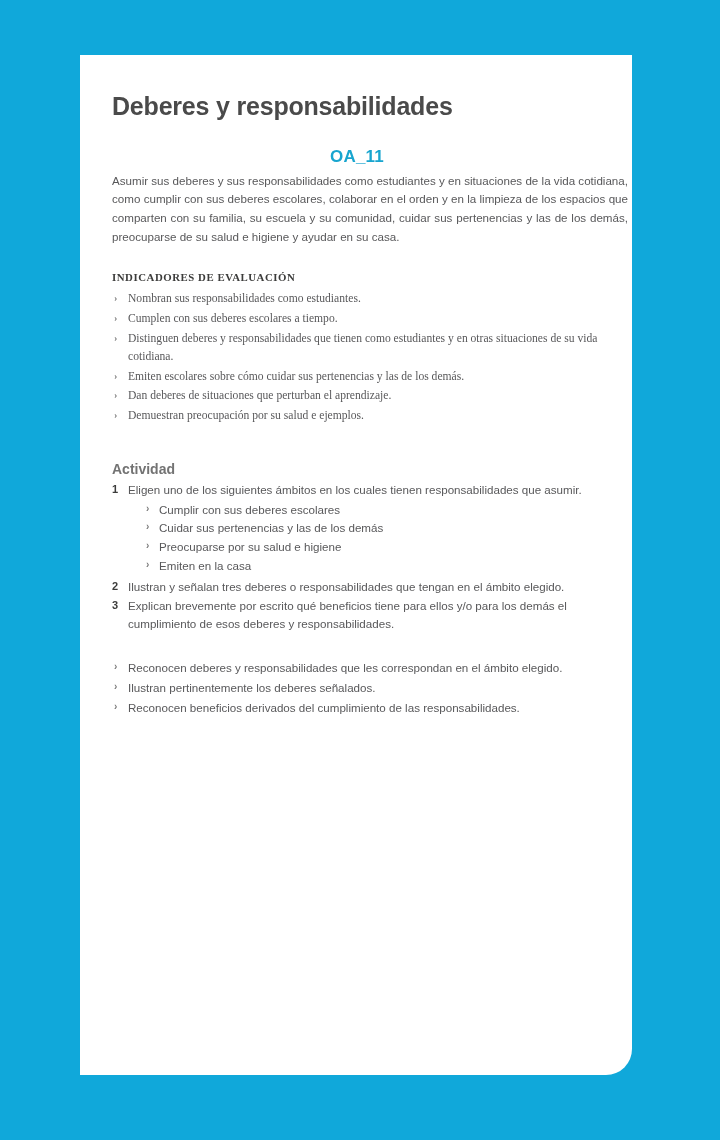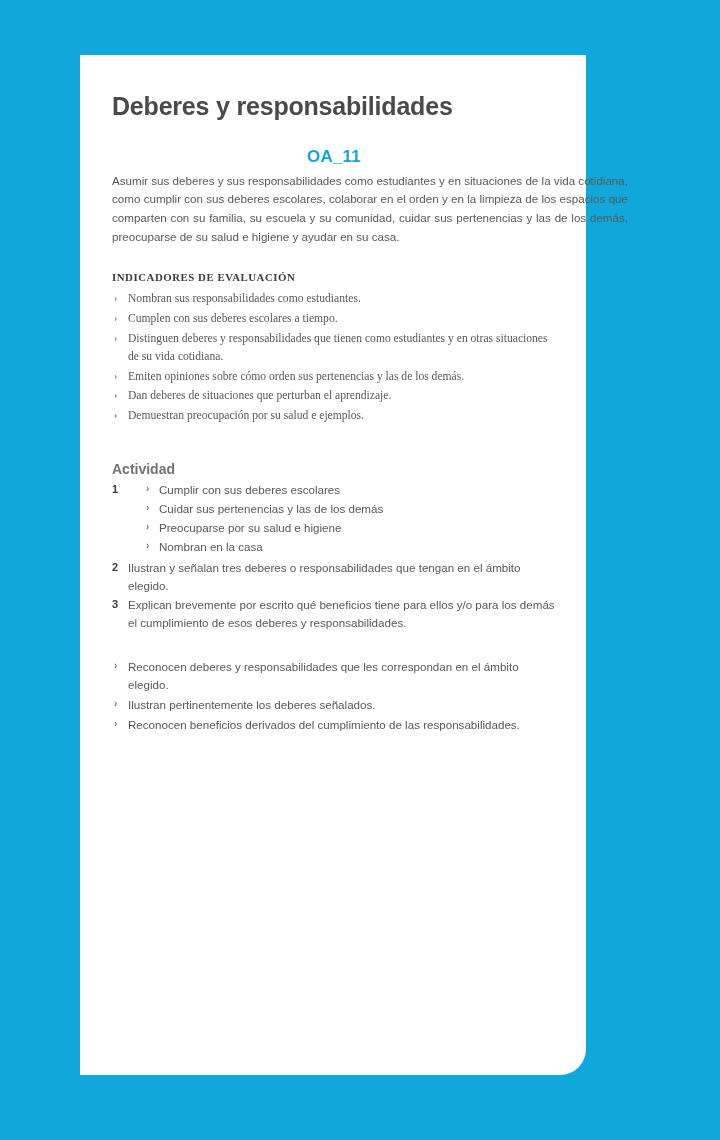--- a/index.html
+++ b/index.html
@@ -11,21 +11,21 @@
     height: 1140px;
     background: #10a8da;
     font-family: "Liberation Sans", sans-serif;
     overflow: hidden;
   }
 
   .page-sheet {
     position: absolute;
     left: 80px;
     top: 55px;
-    width: 506px;
+    width: 552px;
     height: 1020px;
     background: #ffffff;
     border-bottom-right-radius: 26px;
     box-sizing: border-box;
     padding: 38px 30px 0 32px;
   }
 
   .page-title {
     font-size: 25px;
     font-weight: bold;
@@ -157,34 +157,34 @@
 
   <h2 class="oa-code">OA_11</h2>
   <p class="oa-text">Asumir sus deberes y sus responsabilidades como estudiantes y en situaciones de la vida cotidiana, como cumplir con sus deberes escolares, colaborar en el orden y en la limpieza de los espacios que comparten con su familia, su escuela y su comunidad, cuidar sus pertenencias y las de los demás, preocuparse de su salud e higiene y ayudar en su casa.</p>
 
   <div class="indicators-block">
     <div class="section-header">INDICADORES DE EVALUACIÓN</div>
     <ul class="chev-list" id="indicators-list">
         <li><span class="chev">›</span><span>Nombran sus responsabilidades como estudiantes.</span></li>
         <li><span class="chev">›</span><span>Cumplen con sus deberes escolares a tiempo.</span></li>
         <li><span class="chev">›</span><span>Distinguen deberes y responsabilidades que tienen como estudiantes y en otras situaciones de su vida cotidiana.</span></li>
-        <li><span class="chev">›</span><span>Emiten opiniones sobre cómo orden sus pertenencias y las de los demás.</span></li>
+        <li><span class="chev">›</span><span>Emiten escolares sobre cómo cuidar sus pertenencias y las de los demás.</span></li>
         <li><span class="chev">›</span><span>Dan deberes de situaciones que perturban el aprendizaje.</span></li>
         <li><span class="chev">›</span><span>Demuestran preocupación por su salud e ejemplos.</span></li>
       </ul>
   </div>
 
   <div>
     <h2 class="activity-title">Actividad</h2>
     <ol class="num-list" id="activity-list">
-        <li class="num-item"><span class="num">1</span><ul class="sub-list">
+        <li class="num-item"><span class="num">1</span><span>Eligen uno de los siguientes ámbitos en los cuales tienen responsabilidades que asumir.</span><ul class="sub-list">
             <li><span class="chev">›</span><span>Cumplir con sus deberes escolares</span></li>
             <li><span class="chev">›</span><span>Cuidar sus pertenencias y las de los demás</span></li>
             <li><span class="chev">›</span><span>Preocuparse por su salud e higiene</span></li>
-            <li><span class="chev">›</span><span>Nombran en la casa</span></li>
+            <li><span class="chev">›</span><span>Emiten en la casa</span></li>
           </ul></li>
         <li class="num-item"><span class="num">2</span><span>Ilustran y señalan tres deberes o responsabilidades que tengan en el ámbito elegido.</span></li>
         <li class="num-item"><span class="num">3</span><span>Explican brevemente por escrito qué beneficios tiene para ellos y/o para los demás el cumplimiento de esos deberes y responsabilidades.</span></li>
       </ol>
   </div>
 
   <div class="criteria-block">
     <ul class="chev-list" id="criteria-list">
         <li><span class="chev">›</span><span>Reconocen deberes y responsabilidades que les correspondan en el ámbito elegido.</span></li>
         <li><span class="chev">›</span><span>Ilustran pertinentemente los deberes señalados.</span></li>

